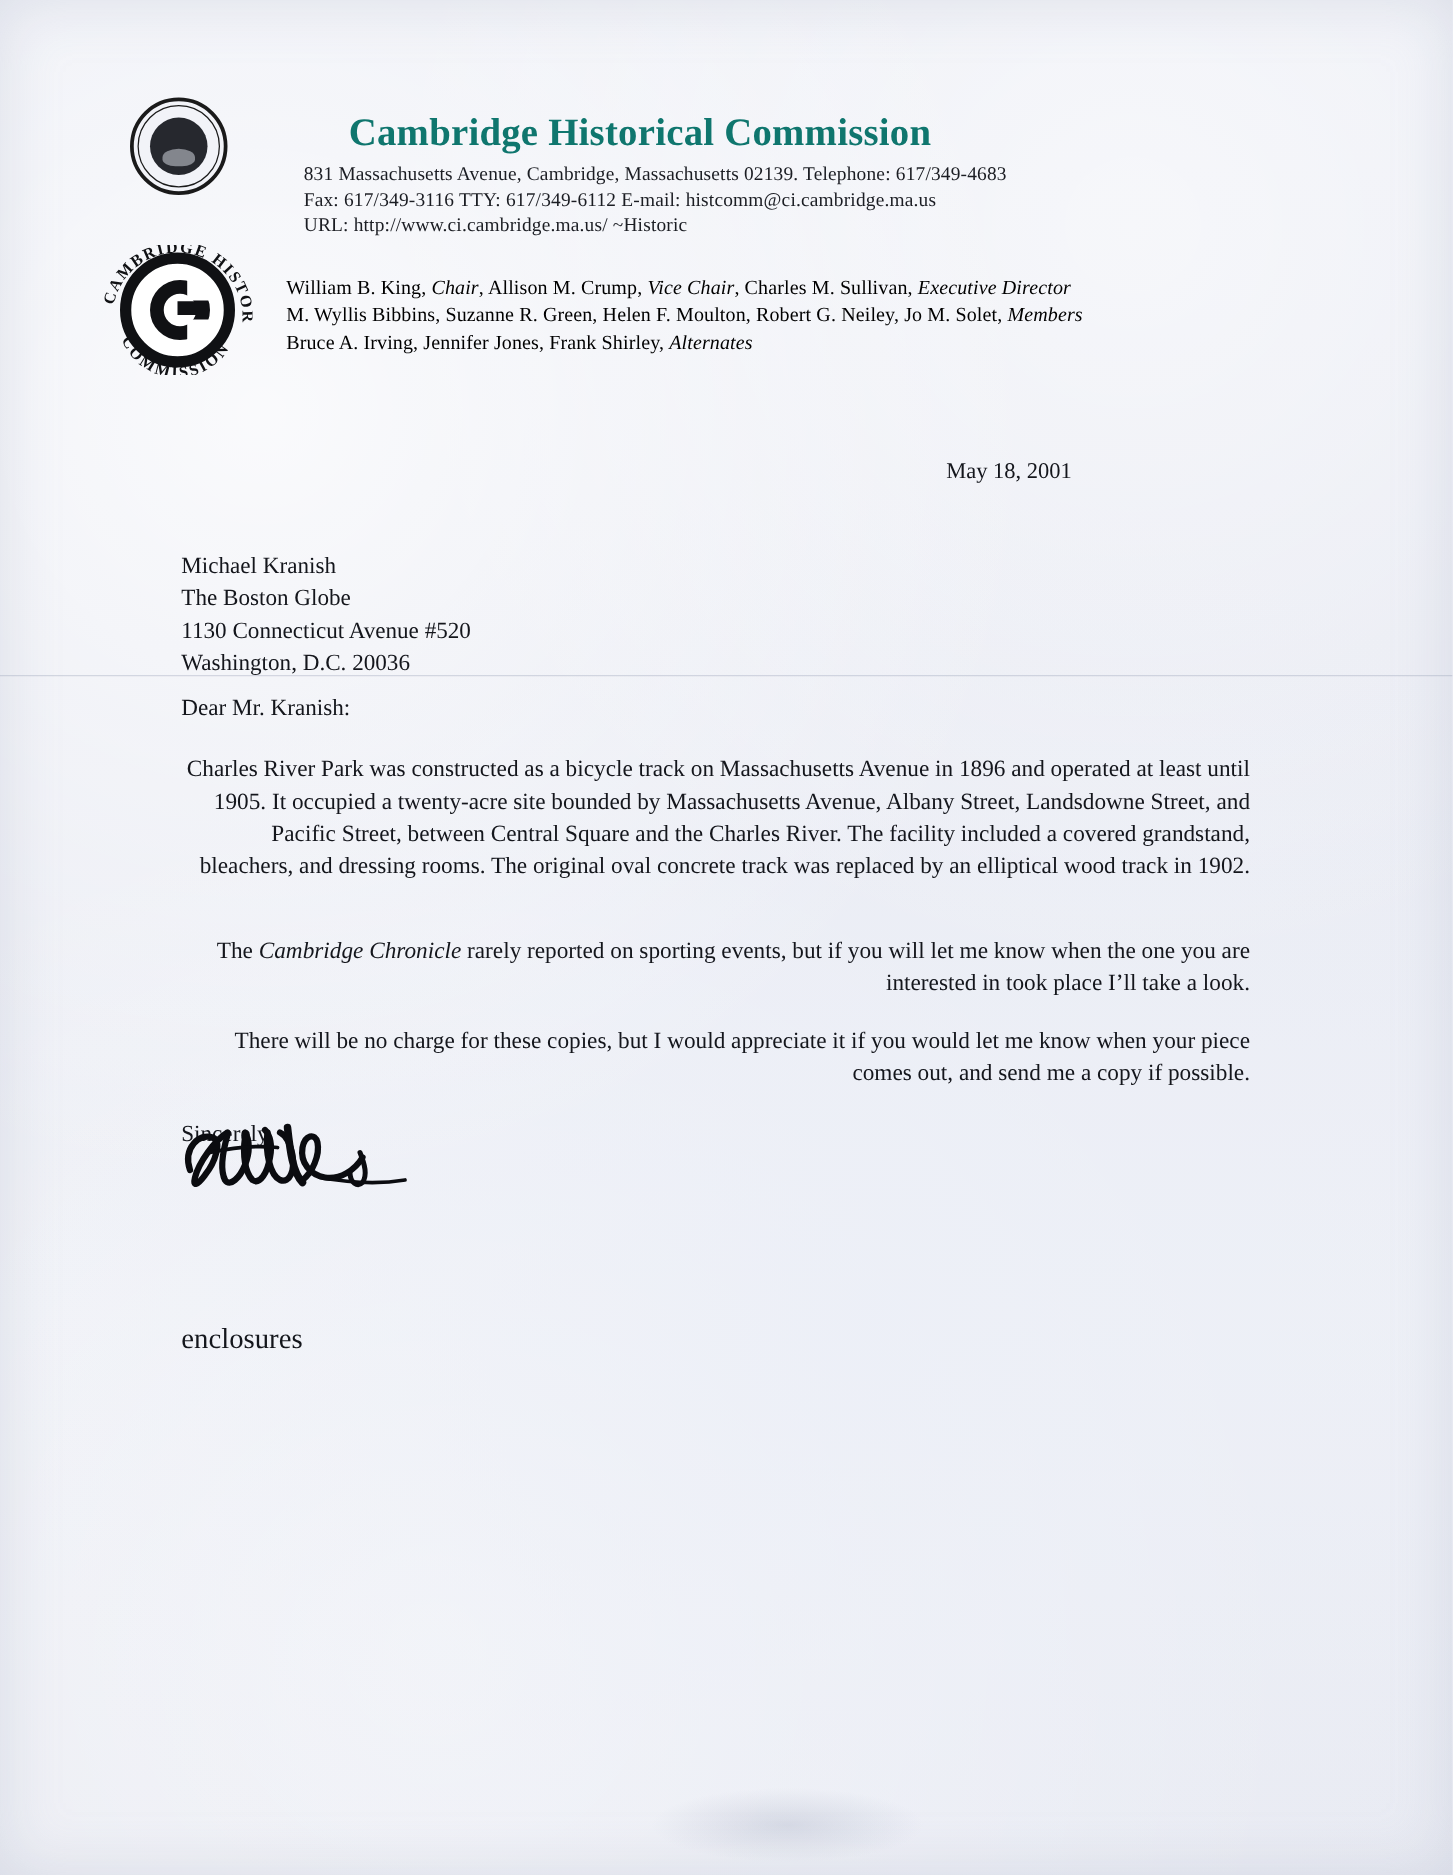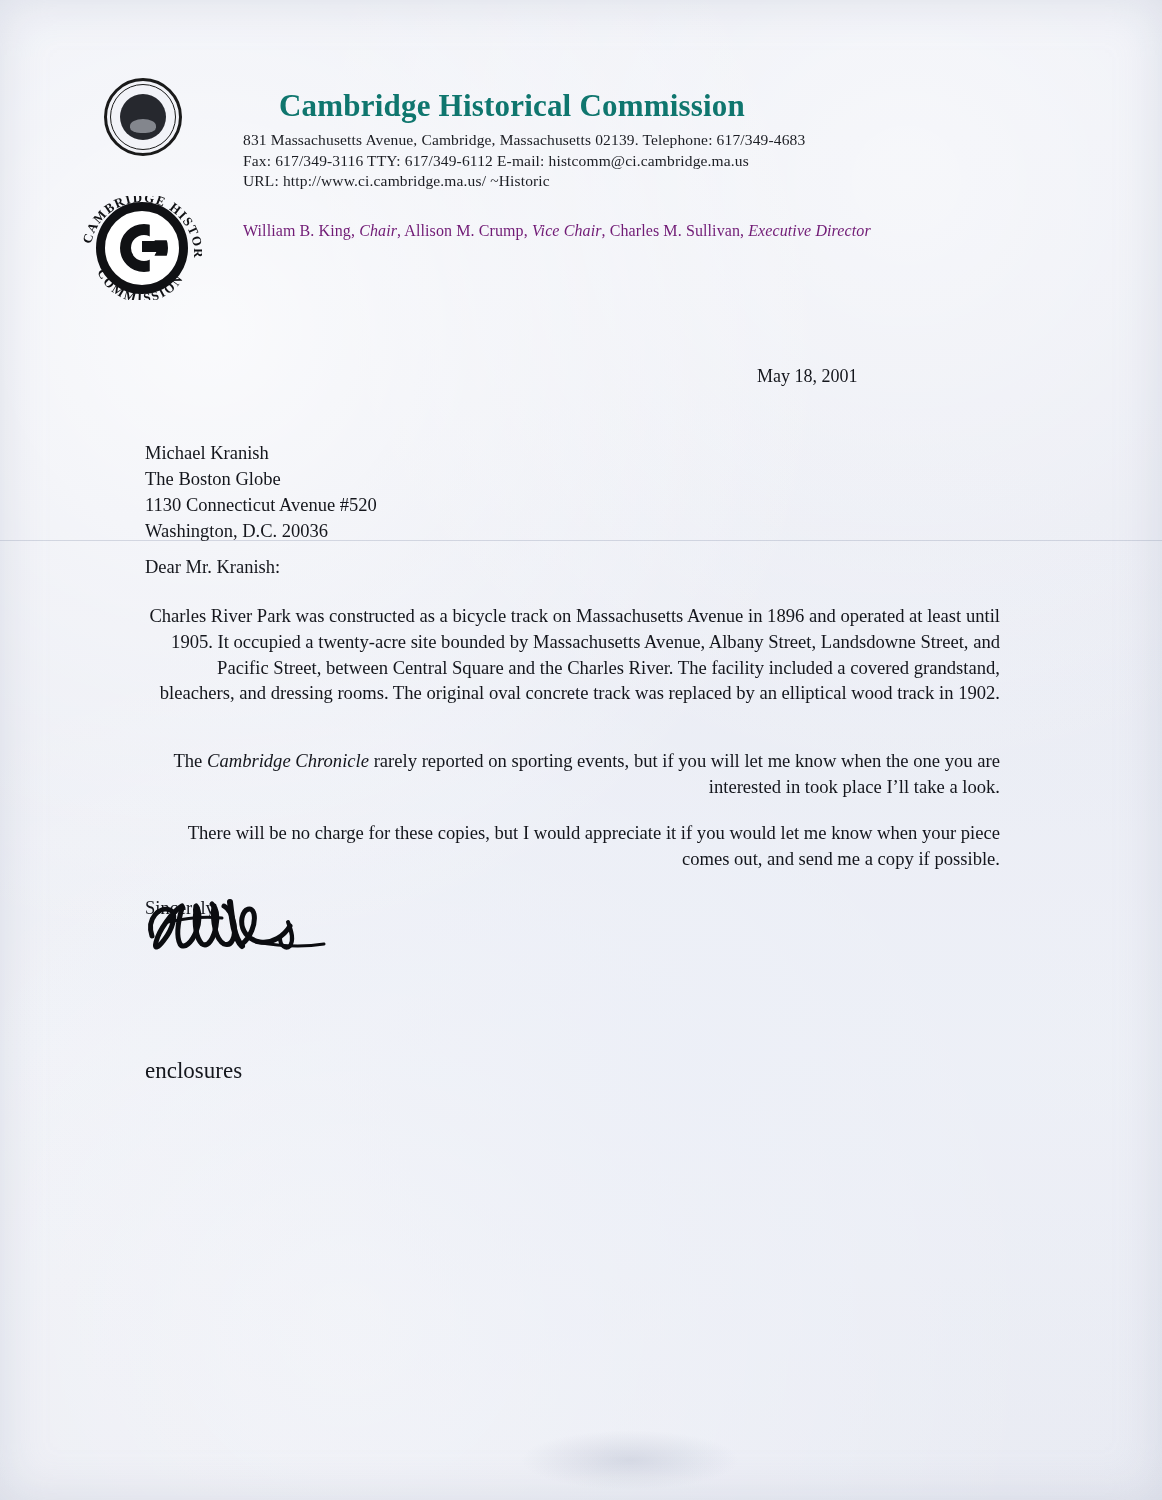--- a/index.html
+++ b/index.html
@@ -141,26 +141,26 @@
     left: 243px;
     top: 130px;
     width: 760px;
     font-size: 15.5px;
     line-height: 20.5px;
     color: #1b1d23;
     letter-spacing: 0.15px;
   }
   .org-members {
     position: absolute;
-    left: 243px;
+    left: 229px;
     top: 220px;
     width: 790px;
     font-size: 16px;
     line-height: 22px;
-    color: #701a75;
+    color: #000000;
     letter-spacing: 0.1px;
   }
   .org-members i { font-style: italic; }
 
   
   .date-line {
     position: absolute;
     left: 757px;
     top: 366px;
     font-size: 18px;
@@ -274,20 +274,26 @@
     <div class="org-address">
       <div>831 Massachusetts Avenue, Cambridge, Massachusetts 02139.  Telephone: 617/349-4683</div>
       <div>Fax: 617/349-3116   TTY: 617/349-6112   E-mail: histcomm@ci.cambridge.ma.us</div>
       <div>URL: http://www.ci.cambridge.ma.us/ ~Historic</div>
     </div>
 
     <div class="org-members">
       <div>
         <span>William B. King, </span><i>Chair</i><span>, Allison M. Crump, </span><i>Vice Chair</i><span>, Charles M. Sullivan, </span><i>Executive Director</i>
       </div>
+      <div>
+        <span>M. Wyllis Bibbins, Suzanne R. Green, Helen F. Moulton, Robert G. Neiley, Jo M. Solet, </span><i>Members</i>
+      </div>
+      <div>
+        <span>Bruce A. Irving, Jennifer Jones, Frank Shirley, </span><i>Alternates</i>
+      </div>
     </div>
   </div>
 
   <div class="date-line">May 18, 2001</div>
 
   <div class="recipient">
     <div>Michael Kranish</div>
     <div>The Boston Globe</div>
     <div>1130 Connecticut Avenue #520</div>
     <div>Washington, D.C.  20036</div>

